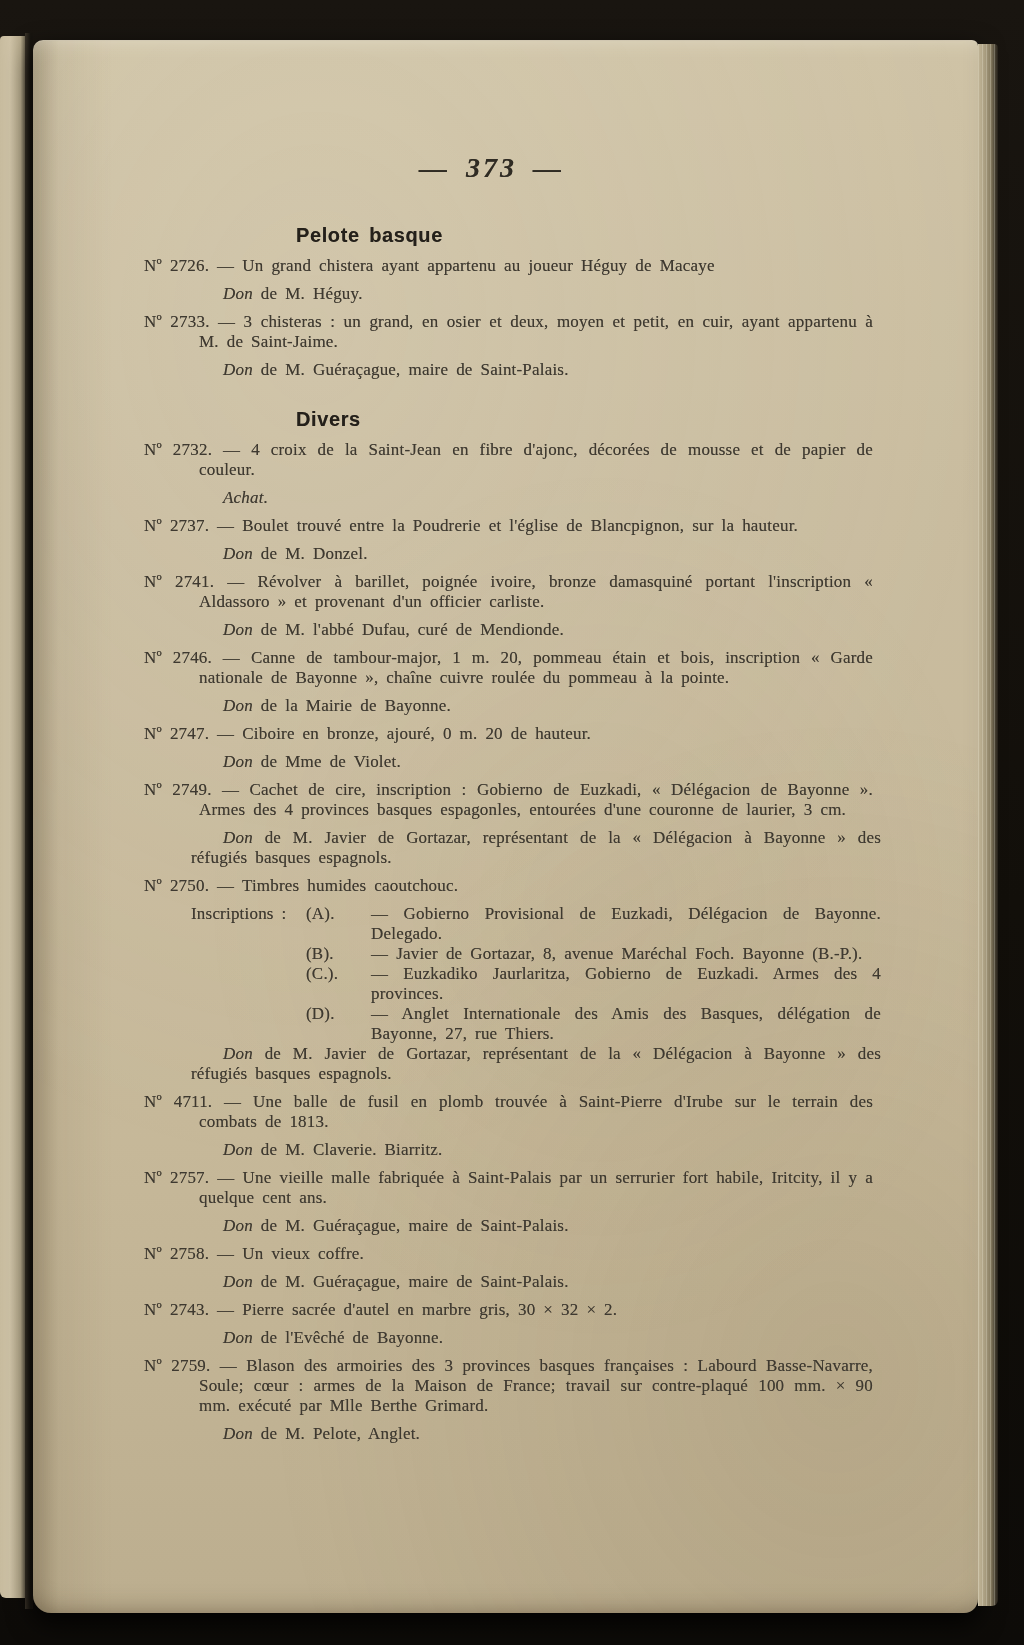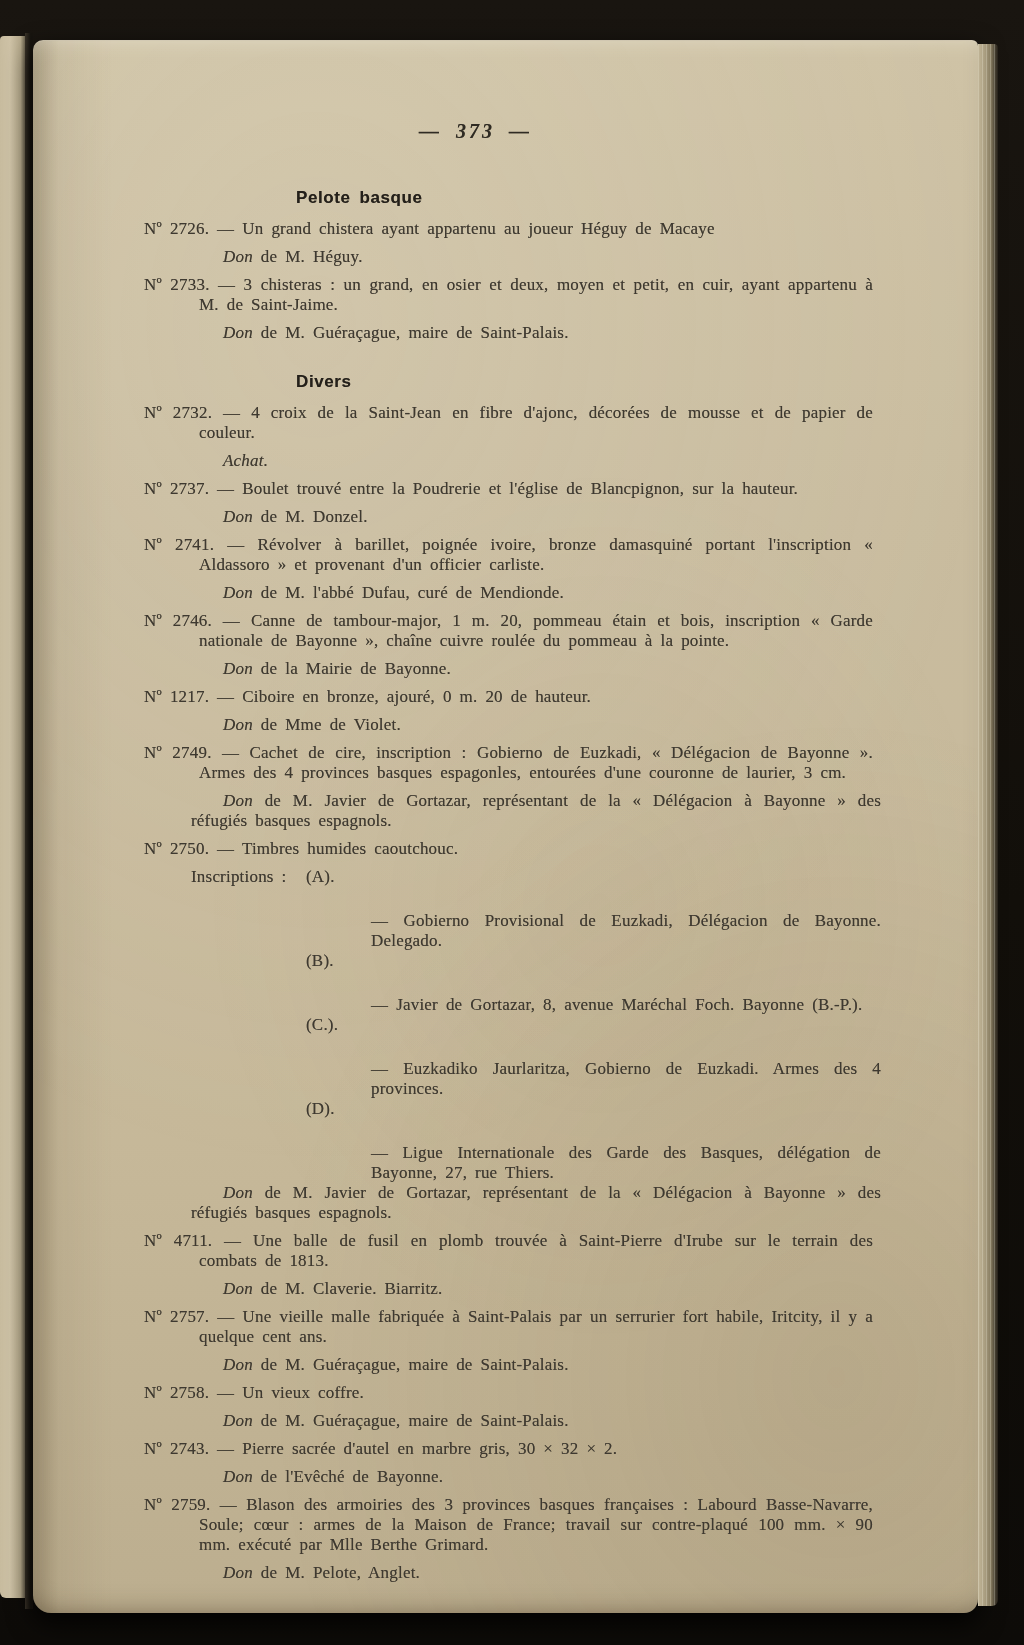--- a/index.html
+++ b/index.html
@@ -47,44 +47,44 @@
       linear-gradient(90deg,#c2b698 0%,#a99d80 35%,#857a5f 65%,#4a4334 85%,#241f18 100%);
     border-radius:0 4px 6px 0;
   }
   .content {
     position:absolute; left:103px; top:0; width:745px;
     color:#3e3930; font-size:17px; line-height:20px;
     text-shadow:0 0 .4px rgba(62,57,48,.55);
     word-spacing:3.5px; letter-spacing:.2px;
   }
   .page-number {
-    margin-top:80px; margin-left:283px; height:30px;
-    font-style:italic; font-weight:700; font-size:20px;
+    margin-top:117px; margin-left:283px; height:30px;
+    font-style:italic; font-weight:700; font-size:28px;
     letter-spacing:3px; color:#2f2b23; word-spacing:6px;
   }
   .section { margin-top:34px; }
   .section + .section { margin-top:26px; }
   .heading {
     margin:0 0 6px 160px; padding:0;
     font-family:"Liberation Sans","DejaVu Sans",sans-serif;
-    font-weight:700; font-size:17px; line-height:26px;
+    font-weight:700; font-size:20px; line-height:26px;
     letter-spacing:.6px; color:#24201a;
   }
   .entry { margin:0 0 3px 0; }
   .desc {
     margin:8px; padding-left:55px; text-indent:-55px;
     text-align:justify;
   }
   .prov { margin:0; padding-left:55px; text-indent:32px; text-align:justify; }
   .prov-label { font-style:italic; }
   .inscriptions { }
   .insc-row { display:flex; align-items:flex-start; }
   .insc-intro { flex:0 0 170px; box-sizing:border-box; padding-left:55px; }
   .insc-label { flex:0 0 65px; }
-  .insc-text { flex:1 1 auto; text-align:justify;margin-top:44px; }
+  .insc-text { flex:1 1 auto; text-align:justify; }
 </style>
 </head>
 <body>
 
 <div class="scan">
   <div class="prev-edge"></div>
   <div class="gutter-shadow"></div>
   <div class="page">
     <div class="content">
       <div class="page-number">— 373 —</div>
@@ -127,21 +127,21 @@
     <p class="prov"><i class="prov-label">Don</i><span class="prov-rest"> de M. l'abbé Dufau, curé de Mendionde.</span></p>
   </div>
 
   <div class="entry">
     <p class="desc"><span class="num">Nº 2746.</span><span class="dash"> — </span><span class="desc-text">Canne de tambour-major, 1 m. 20, pommeau étain et bois, inscription « Garde nationale de Bayonne », chaîne cuivre roulée du pommeau à la pointe.</span></p>
 
     <p class="prov"><i class="prov-label">Don</i><span class="prov-rest"> de la Mairie de Bayonne.</span></p>
   </div>
 
   <div class="entry">
-    <p class="desc"><span class="num">Nº 1217.</span><span class="dash"> — </span><span class="desc-text">Ciboire en bronze, ajouré, 0 m. 20 de hauteur.</span></p>
+    <p class="desc"><span class="num">Nº 2747.</span><span class="dash"> — </span><span class="desc-text">Ciboire en bronze, ajouré, 0 m. 20 de hauteur.</span></p>
 
     <p class="prov"><i class="prov-label">Don</i><span class="prov-rest"> de Mme de Violet.</span></p>
   </div>
 
   <div class="entry">
     <p class="desc"><span class="num">Nº 2749.</span><span class="dash"> — </span><span class="desc-text">Cachet de cire, inscription : Gobierno de Euzkadi, « Délégacion de Bayonne ». Armes des 4 provinces basques espagonles, entourées d'une couronne de laurier, 3 cm.</span></p>
 
     <p class="prov"><i class="prov-label">Don</i><span class="prov-rest"> de M. Javier de Gortazar, représentant de la « Délégacion à Bayonne » des réfugiés basques espagnols.</span></p>
   </div>
 
@@ -162,21 +162,21 @@
 
   <div class="insc-row">
     <span class="insc-intro"></span>
     <span class="insc-label">(C.).</span>
     <span class="insc-text">— Euzkadiko Jaurlaritza, Gobierno de Euzkadi. Armes des 4 provinces.</span>
   </div>
 
   <div class="insc-row">
     <span class="insc-intro"></span>
     <span class="insc-label">(D).</span>
-    <span class="insc-text">— Ligue Internationale des Garde des Basques, délégation de Bayonne, 27, rue Thiers.</span>
+    <span class="insc-text">— Anglet Internationale des Amis des Basques, délégation de Bayonne, 27, rue Thiers.</span>
   </div>
 </div>
     <p class="prov"><i class="prov-label">Don</i><span class="prov-rest"> de M. Javier de Gortazar, représentant de la « Délégacion à Bayonne » des réfugiés basques espagnols.</span></p>
   </div>
 
   <div class="entry">
     <p class="desc"><span class="num">Nº 4711.</span><span class="dash"> — </span><span class="desc-text">Une balle de fusil en plomb trouvée à Saint-Pierre d'Irube sur le terrain des combats de 1813.</span></p>
 
     <p class="prov"><i class="prov-label">Don</i><span class="prov-rest"> de M. Claverie. Biarritz.</span></p>
   </div>

